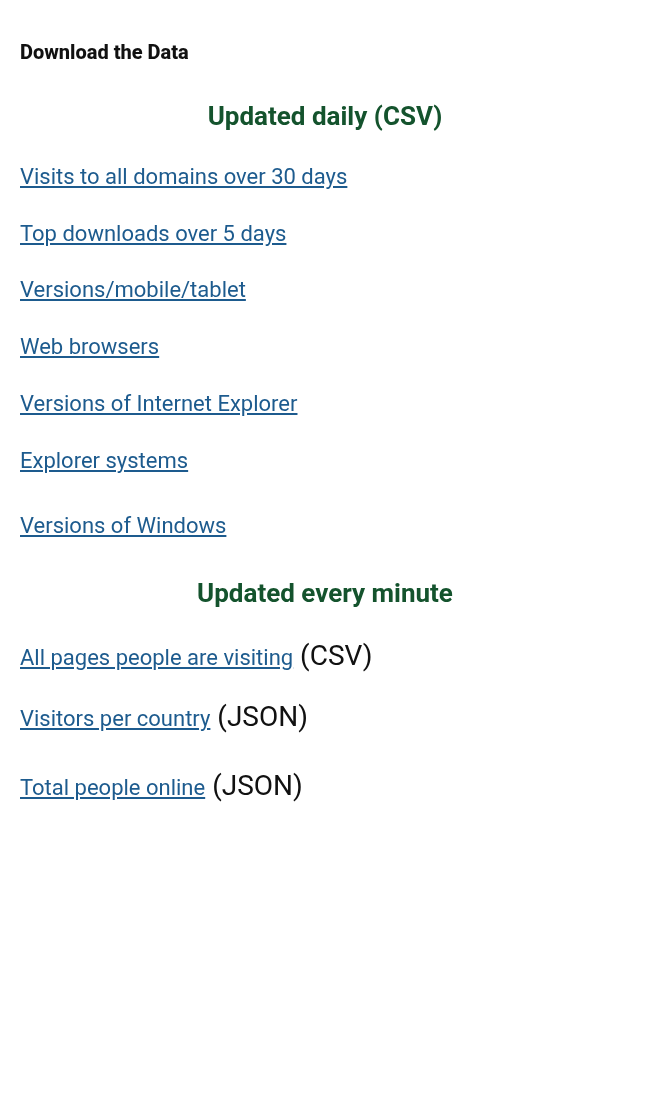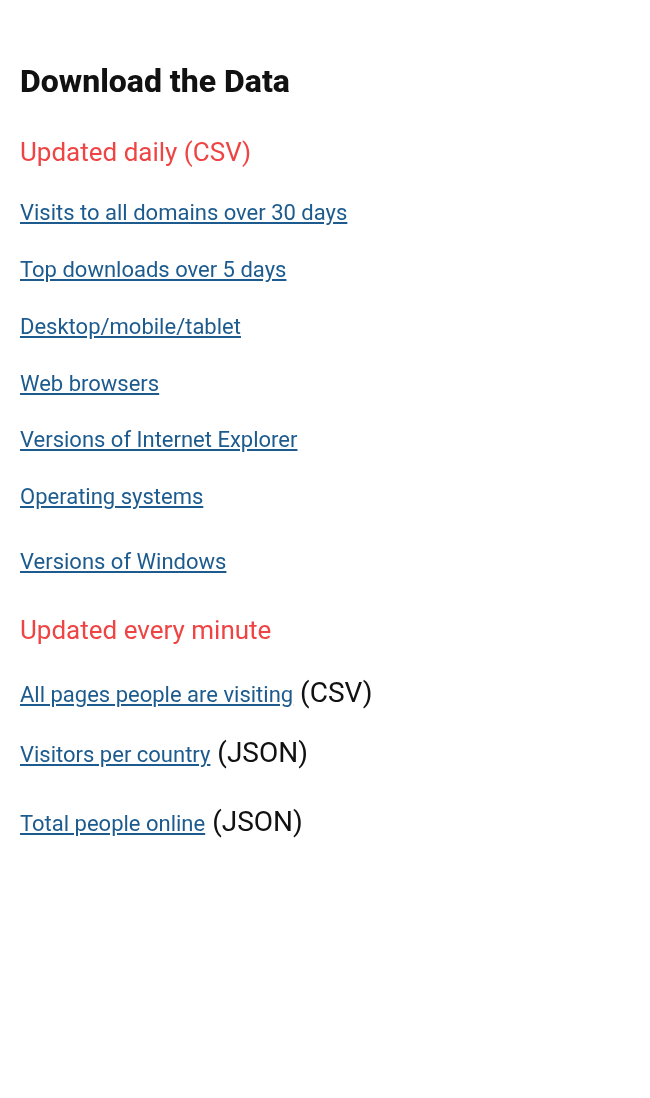--- a/index.html
+++ b/index.html
@@ -11,34 +11,34 @@
     body {
       background: #ffffff;
       font-family: -apple-system, BlinkMacSystemFont, "Segoe UI", Roboto, "Helvetica Neue", Arial, sans-serif;
       width: 650px;
       min-height: 1098px;
       padding: 40px 20px 40px 20px;
       color: #1a1a1a;
     }
 
     .page-title {
-      font-size: 32px;
+      font-size: 20px;
       font-weight: 800;
       color: #111111;
       margin-bottom: 36px;
       line-height: 1.2;
-      margin-top: 22px;
     }
 
     .section-heading {
       font-size: 26px;
-      font-weight: 400;
-      color: #ef4444;
+      font-weight: 700;
+      color: #14532d;
       margin-bottom: 28px;
       line-height: 1.3;
+      text-align: center;
     }
 
     .link-list {
       list-style: none;
       margin-bottom: 36px;
     }
 
     .link-list li {
       margin-bottom: 26px;
     }
@@ -75,30 +75,30 @@
   <h2 class="section-heading">Updated daily (CSV)</h2>
 
   <ul class="link-list">
     <li>
       <a class="data-link" href="#">Visits to all domains over 30 days</a>
     </li>
     <li>
       <a class="data-link" href="#">Top downloads over 5 days</a>
     </li>
     <li>
-      <a class="data-link" href="#">Desktop/mobile/tablet</a>
+      <a class="data-link" href="#">Versions/mobile/tablet</a>
     </li>
     <li>
       <a class="data-link" href="#">Web browsers</a>
     </li>
     <li>
       <a class="data-link" href="#">Versions of Internet Explorer</a>
     </li>
     <li>
-      <a class="data-link" href="#">Operating systems</a>
+      <a class="data-link" href="#">Explorer systems</a>
     </li>
     <li>
       <a class="data-link" href="#">Versions of Windows</a>
     </li>
   </ul>
 </div>
 
 <div class="section-two">
   <h2 class="section-heading">Updated every minute</h2>
 

